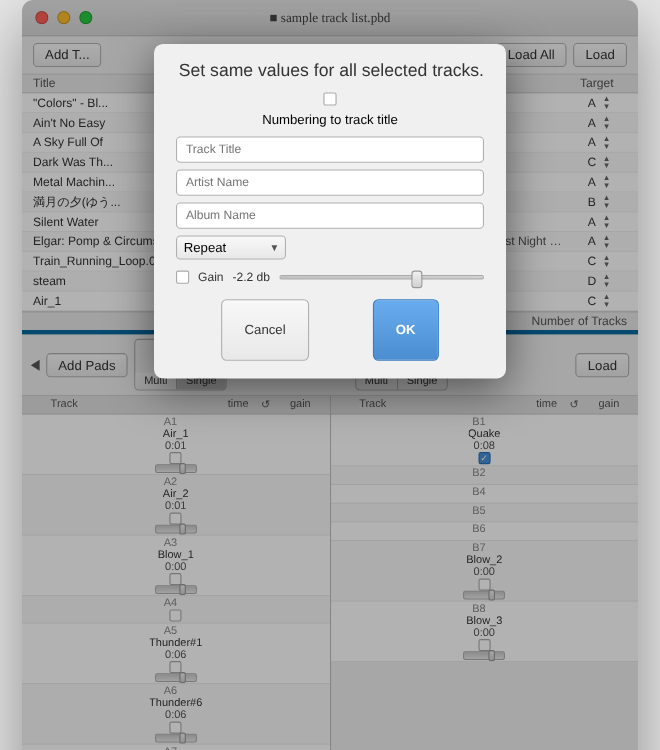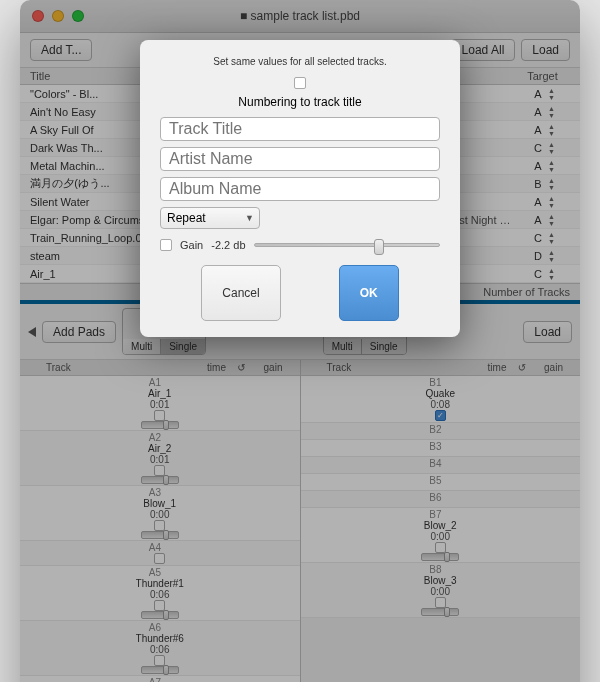--- a/index.html
+++ b/index.html
@@ -21,20 +21,21 @@
       position: relative;
     }
     .titlebar {
       background: linear-gradient(to bottom, #e8e8e8, #d8d8d8);
       height: 32px;
       display: flex;
       align-items: center;
       padding: 16px 12px;
       border-bottom: 1px solid #c0c0c0;
       position: relative;
+      font-family: Liberation Serif, serif;
     }
     .titlebar-buttons {
       display: flex;
       gap: 8px;
     }
     .tb-btn {
       width: 12px;
       height: 12px;
       border-radius: 50%;
       border: 1px solid rgba(0,0,0,0.2);
@@ -242,23 +243,23 @@
       z-index: 100;
     }
     .modal {
       background: #f0f0f0;
       border-radius: 8px;
       box-shadow: 0 10px 40px rgba(0,0,0,0.5);
       padding: 16px 20px;
       width: 320px;
     }
     .modal-title {
-      font-size: 10px;
+      font-size: 16px;
       color: #333;
-      text-align: center;
+      text-align: right;
       margin-bottom: 10px;
     }
     .modal-checkbox-row {
       display: flex;
       align-items: center;
       gap: 6px;
       margin-bottom: 8px;
       flex-direction: column;
     }
     .modal-checkbox {
@@ -267,21 +268,21 @@
       border: 1px solid #aaa;
       border-radius: 2px;
       background: #fff;
     }
     .modal-input {
       width: 100%;
       height: 24px;
       border: 1px solid #b0b0b0;
       border-radius: 4px;
       padding: 2px 8px;
-      font-size: 16px;
+      font-size: 11px;
       color: #999;
       background: #fff;
       margin-bottom: 6px;
       outline: none;
     }
     .modal-select-row {
       display: flex;
       align-items: center;
       margin-bottom: 8px;
     }
@@ -703,29 +704,20 @@
     <span class="pr-pad">B1</span>
     <span class="pr-track">Quake</span>
     <span class="pr-time">0:08</span>
     <span class="pr-loop">
       <div class="mini-checkbox checked"></div>
     </span>
     <span class="pr-gain"></span>
   </div>
             <div class="pad-row">
     <span class="pr-pad">B2</span>
-    <span class="pr-track"></span>
-    <span class="pr-time"></span>
-    <span class="pr-loop">
-      
-    </span>
-    <span class="pr-gain"></span>
-  </div>
-            <div class="pad-row">
-    <span class="pr-pad">B3</span>
     <span class="pr-track"></span>
     <span class="pr-time"></span>
     <span class="pr-loop">
       
     </span>
     <span class="pr-gain"></span>
   </div>
             <div class="pad-row">
     <span class="pr-pad">B4</span>
     <span class="pr-track"></span>

